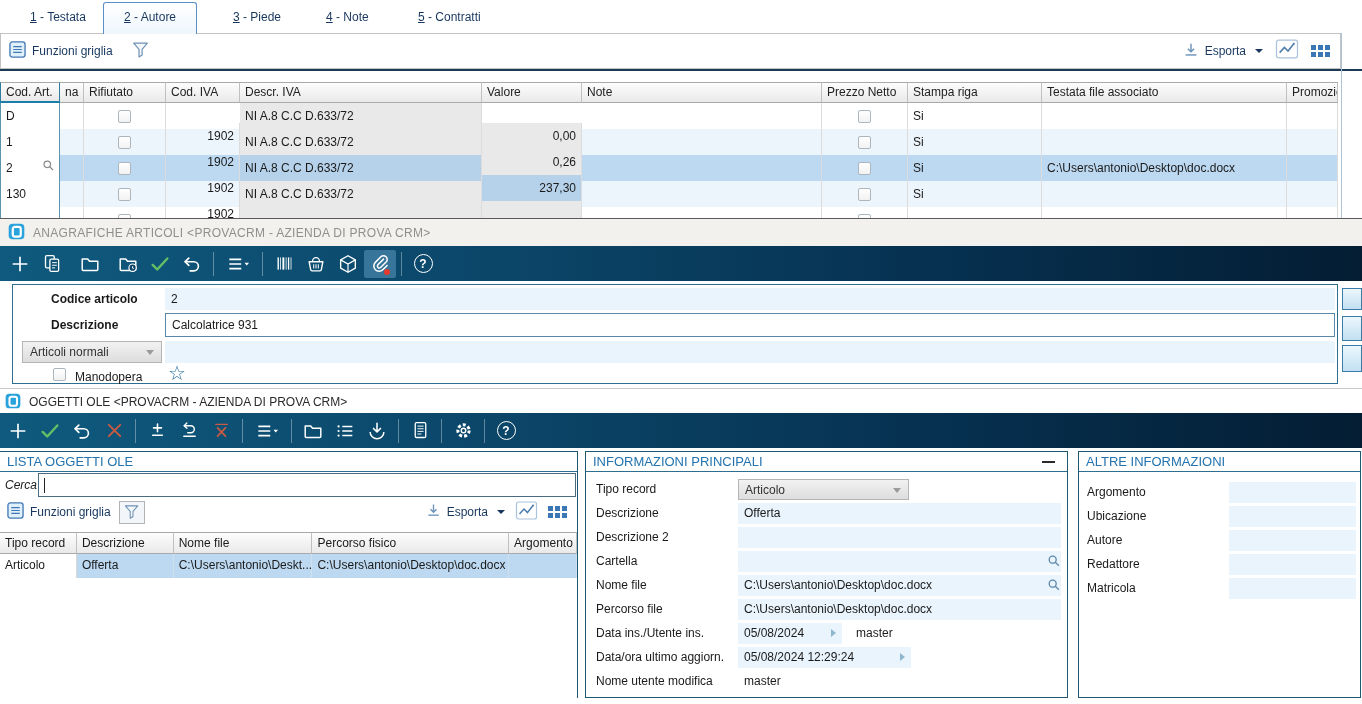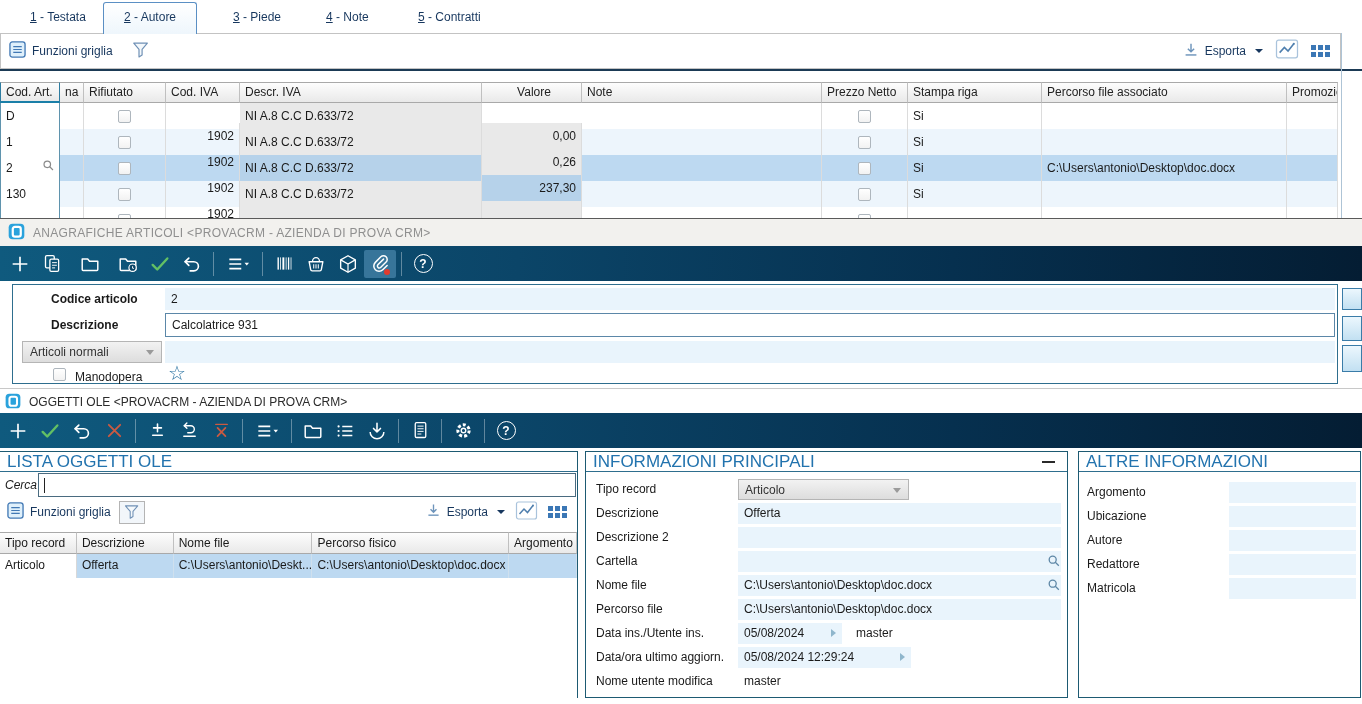--- a/index.html
+++ b/index.html
@@ -34,21 +34,21 @@
   .g-row { height:26px; background:#fff; }
   .g-row.alt { background:#edf5fc; }
   .g-row.sel { background:#bdd9f1; }
   .gc { border-right:1px solid #dcdcdc; height:26px; line-height:25px; padding-left:5px; white-space:nowrap; overflow:hidden; display:flex; align-items:center; }
   .gc.ro { background:#e9e9e9; }
   .g-row.sel .gc.ro { background:#b6d2ea; }
   .gc.first { background:#fff; border-left:1px solid #5f93ad; border-right:1px solid #5f93ad; justify-content:space-between; padding-right:4px; }
   .gc.num { justify-content:flex-end; padding-right:5px;margin-top:20px; }
   .gc.center { justify-content:center; padding-left:0; }
   .c0{width:60px;} .c1{width:24px;} .c2{width:82px;} .c3{width:74px;} .c4{width:242px;}
-  .c5{width:100px;text-align:center;} .c6{width:240px;} .c7{width:86px;} .c8{width:134px;} .c9{width:245px;} .c10{width:51px;}
+  .c5{width:100px;} .c6{width:240px;} .c7{width:86px;} .c8{width:134px;} .c9{width:245px;} .c10{width:51px;}
 
   .cb { width:13px; height:13px; background:linear-gradient(#fff,#f2f2f2); border:1px solid #aeb6bd; border-radius:2px; display:inline-block; }
 
   
   .win-titlebar { display:flex; align-items:center; gap:8px; padding-left:8px; }
   .win-toolbar { display:flex; align-items:center; background:linear-gradient(90deg,#0f5a7e 0%,#0b4568 38%,#06304f 70%,#041d33 100%); }
   .tbi { min-width:32px; height:28px; display:flex; align-items:center; justify-content:center; position:relative; }
   .tbi.active { background:#37759a; border-radius:2px; }
   .tbi .reddot { position:absolute; right:6px; bottom:3px; width:6px; height:6px; border-radius:50%; background:#e23b2e; }
   .tsep { width:1px; height:24px; background:rgba(255,255,255,.35); margin:0 5px; }
@@ -62,21 +62,21 @@
   .af-label.b { font-weight:bold; }
   .f-blue { background:#e9f4fc; }
   .af-field { position:absolute; left:152px; right:2px; height:22px; line-height:22px; padding-left:6px; }
   .side-box { position:absolute; width:20px; background:linear-gradient(#ecf7fd,#c2e0f2); border:1px solid #3a7ca8; }
 
   .ole-win { position:absolute; left:0; top:388px; width:1362px; height:316px; border-top:1px solid #c8c8c8; background:#fff; }
   .ole-title { height:24px; background:#fff; color:#2b2b2b; padding-top:2px; }
   .ole-toolbar { height:35px; padding-left:2px; }
 
   .panel { position:absolute; top:62px; height:247px; border:1px solid #1d5a72; background:#fff; }
-  .panel-h { height:20px; line-height:19px; padding-left:7px; color:#2273ae; font-size:17px; border-bottom:1px solid #2e6e8e; display:flex; align-items:center; }
+  .panel-h { height:20px; line-height:19px; padding-left:7px; color:#2273ae; font-size:13px; border-bottom:1px solid #2e6e8e; display:flex; align-items:center; }
   .minus-ic { margin-left:auto; margin-right:12px; width:13px; height:2px; background:#2a2a2a; }
 
   .lista-panel { left:0; width:578px; border-left:none; border-bottom:none; }
   .cerca-row { position:relative; height:25px; margin-top:1px;font-style:italic; }
   .cerca-label { position:absolute; left:5px; line-height:24px; }
   .cerca-input { position:absolute; left:38px; top:0; width:538px; height:24px; border:1px solid #4a6b80; background:#fff; }
   .cerca-caret { position:absolute; left:5px; top:4px; width:1px; height:15px; background:#222; }
   .fg-row { position:relative; height:28px; display:flex; align-items:center; gap:8px; padding-left:7px; }
   .funnel-box { width:26px; height:23px; border:1px solid #b4b4b4; background:#f2f6fa; display:flex; align-items:center; justify-content:center; }
   .fg-right { margin-left:auto; display:flex; align-items:center; gap:10px; padding-right:10px; }
@@ -160,21 +160,21 @@
     <div class="g-hrow">
       <div class="gh first c0">Cod. Art.</div>
       <div class="gh c1">na</div>
       <div class="gh c2">Rifiutato</div>
       <div class="gh c3">Cod. IVA</div>
       <div class="gh c4">Descr. IVA</div>
       <div class="gh c5">Valore</div>
       <div class="gh c6">Note</div>
       <div class="gh c7">Prezzo Netto</div>
       <div class="gh c8">Stampa riga</div>
-      <div class="gh c9">Percorso file associato</div>
+      <div class="gh c9">Testata file associato</div>
       <div class="gh c10">Promozione</div>
     </div>
 
     <div class="g-row">
       <div class="gc first c0">D</div>
       <div class="gc c1"></div>
       <div class="gc center c2">
           <span class="cb"></span>
         </div>
       <div class="gc num c3">1902</div>

